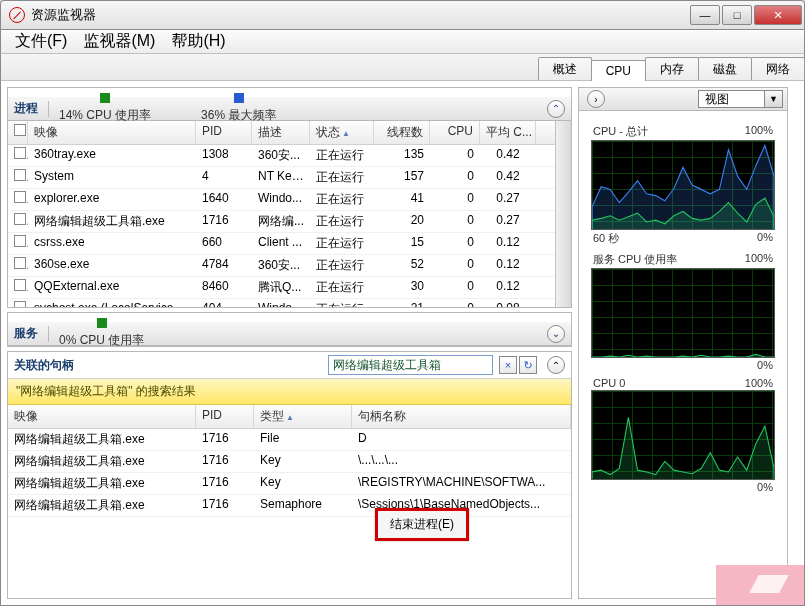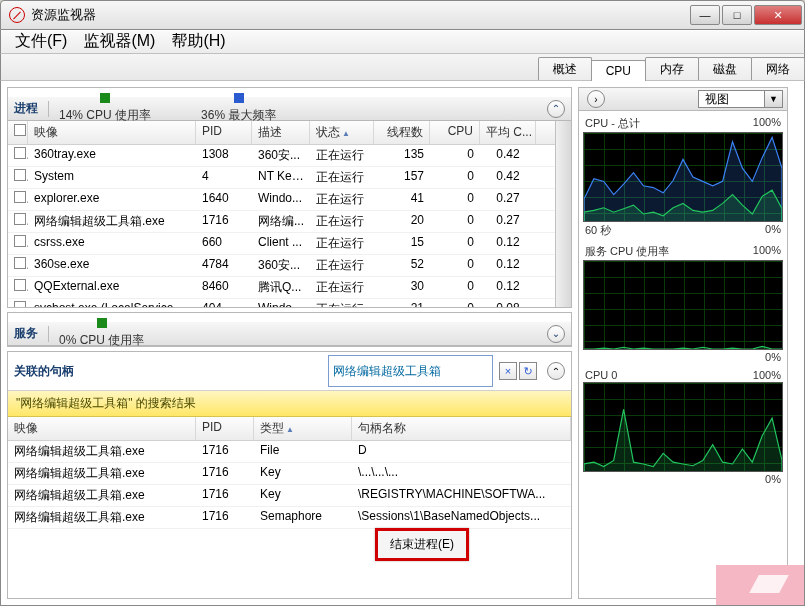--- a/index.html
+++ b/index.html
@@ -48,34 +48,34 @@
 .c-thr { width:56px; text-align:right; }
 .c-cpu { width:50px; text-align:right; }
 .c-avg { width:56px; text-align:center; }
 
 .chkbox { width:12px; height:12px; border:1px solid #888; display:inline-block; background:#fff; }
 
 .yellow-bar { background:linear-gradient(#fff6c0,#ffe767); border-bottom:1px solid #d6c44b; padding:4px 8px; font-size:12px; color:#4a4a00;}
 
 .search-row { display:flex; align-items:center; padding:3px 6px; gap:6px; border-bottom:1px solid #d0d0d0;}
 .search-row .lbl { font-size:12px; font-weight:bold; color:#1a3e6e; }
-.search-input { flex:0 0 150px; border:1px solid #7a9ccf; height:32px; font-size:12px; padding:0 4px; color:#0369a1;}
+.search-input { flex:0 0 150px; border:1px solid #7a9ccf; height:20px; font-size:12px; padding:0 4px; color:#14532d;}
 .search-ctl { display:flex; gap:2px; }
 .sbtn { width:18px; height:18px; border:1px solid #888; display:flex; align-items:center; justify-content:center; font-size:11px; cursor:pointer; background:linear-gradient(#fff,#e8e8e8);}
 
 .h-img2 { width:188px; } .h-pid2 { width:58px; } .h-type { width:98px; } .h-name { flex:1; }
 
-.context-menu { position:absolute; left:374px; top:447px; border:3px solid #d00000; background:#f5f5f5; font-size:12px; padding:5px 12px; box-shadow:0 0 2px rgba(0,0,0,.3); z-index:50;}
+.context-menu { position:absolute; left:374px; top:427px; border:3px solid #d00000; background:#f5f5f5; font-size:12px; padding:5px 12px; box-shadow:0 0 2px rgba(0,0,0,.3); z-index:50;}
 
 .right-top { height:24px; background:linear-gradient(#f7f7f7,#e1e1e1); border:1px solid #b8b8b8; display:flex; align-items:center; padding:0 4px; gap:4px;}
 .view-dd { flex:1; display:flex; }
 .view-dd .vlabel { flex:1; border:1px solid #888; background:#fff; height:18px; font-size:12px; display:flex; align-items:center; padding:0 6px;}
 .view-dd .vbtn { width:18px; height:18px; border:1px solid #888; border-left:none; background:linear-gradient(#f8f8f8,#d8d8d8); display:flex; align-items:center; justify-content:center; font-size:9px; cursor:pointer;}
 
-.graphs { flex:1; overflow:hidden; border:1px solid #b8b8b8; border-top:none; background:#fff; padding:4px; display:flex; flex-direction:column; gap:4px;}
+.graphs { flex:1; overflow:hidden; border:1px solid #b8b8b8; border-top:none; background:#fff; padding:12px; display:flex; flex-direction:column; gap:4px;}
 .graph-box { }
 .graph-title { display:flex; justify-content:space-between; font-size:11px; color:#333; padding:1px 2px;}
 .graph-canvas { height:90px; background:#000; border:1px solid #555; position:relative; overflow:hidden;}
 .graph-footer { display:flex; justify-content:space-between; font-size:11px; color:#333; padding:1px 2px;}
 .grid-lines { position:absolute; inset:0; background-image: linear-gradient(#0a3a0a 1px, transparent 1px), linear-gradient(90deg, #0a3a0a 1px, transparent 1px); background-size: 20px 16px; }
 svg.plot { position:absolute; inset:0; width:100%; height:100%; }
 
 .watermark { position:absolute; right:0; bottom:0; width:88px; height:40px; background:#f5b7c4; z-index:60; display:flex; align-items:center; justify-content:center; }
 .watermark::after{content:""; position:absolute; background:#fff; width:30px; height:18px; transform:skewX(-28deg); right:20px; top:10px; opacity:.8;}
 

